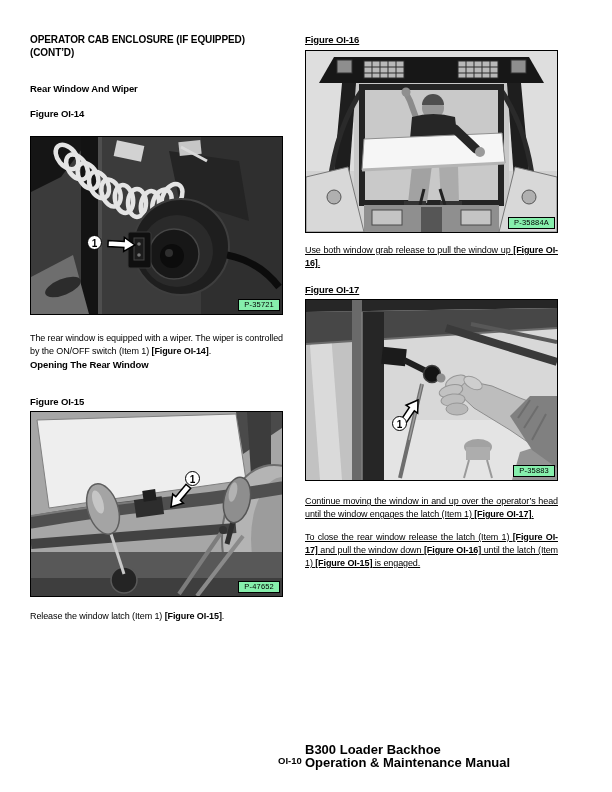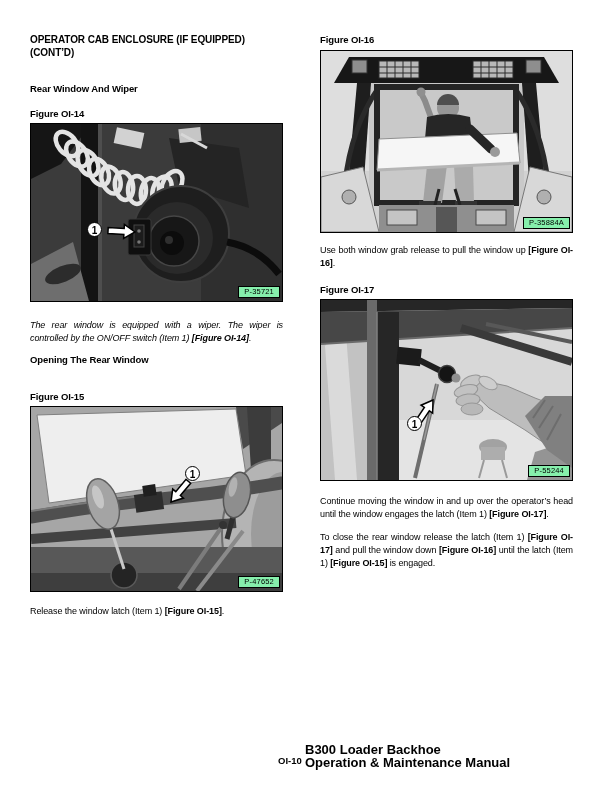--- a/index.html
+++ b/index.html
@@ -1,41 +1,41 @@
 <!DOCTYPE html>
 <html><head>
 <meta charset="utf-8">
 <style>
   * { margin:0; padding:0; box-sizing:border-box; }
   html,body { background:#fff; }
   body { width:612px; height:792px; font-family:"Liberation Sans", sans-serif; color:#000; position:relative; overflow:hidden; }
   .page { position:absolute; inset:0; background:#fff; }
   .col { position:absolute; width:253px; }
   .col-left { left:30px; top:33px; }
-  .col-right { left:320px; top:33px; }
+  .col-right { left:305px; top:33px;text-decoration:underline; }
   .h-main { font-weight:bold; font-size:10px; line-height:13px; letter-spacing:-0.1px; margin-bottom:23px; }
   .bh { font-weight:bold; font-size:9.5px; line-height:13px; letter-spacing:-0.1px; }
   .body-text { font-size:9px; line-height:13px; text-align:justify; letter-spacing:-0.1px; }
   .body-text b { font-weight:bold; }
   .photo { position:relative; border:1px solid #000; background:#888; }
   .photo svg { display:block; }
   .photo-label { position:absolute; right:2px; bottom:3px; background:#86efac; border:1px solid #000; font-size:7.5px; line-height:10px; padding:0 5px; letter-spacing:0.2px; }
   .callout { position:absolute; width:15px; height:15px; border:1.8px solid #000; border-radius:50%; background:#fff; font-weight:bold; font-size:10px; line-height:15px; text-align:center; }
   .footer-pagenum { position:absolute; left:278px; top:755px; font-weight:bold; font-size:9.5px; }
   .footer-right { position:absolute; left:305px; top:743px; width:253px; text-align:left; font-weight:bold; font-size:13px; line-height:13px; }
 </style>
 </head>
 <body>
 
 <div class="page">
 
   <div class="col col-left">
     <div class="h-main">OPERATOR CAB ENCLOSURE (IF EQUIPPED) (CONT’D)</div>
     <div class="bh" style="margin-bottom:12px;">Rear Window And Wiper</div>
-    <div class="bh" style="margin-bottom:3px;">Figure OI-14</div>
+    <div class="bh" style="margin-bottom:16px;">Figure OI-14</div>
 
     <figure class="photo" style="height:179px; margin-bottom:17px;">
       <svg viewBox="0 0 251 177" width="251" height="177" preserveAspectRatio="none">
         <defs>
             <polygon id="a14" points="0,0 -11,-7 -11,-3 -27,-3 -27,3 -11,3 -11,7"></polygon>
           </defs>
         <rect width="251" height="177" fill="#3b3b3b"></rect>
         <rect x="170" width="81" height="177" fill="#2f2f2f"></rect>
         <polygon points="0,0 60,0 30,40 0,55" fill="#151515"></polygon>
         <rect x="50" width="17" height="177" fill="#131313"></rect>
@@ -67,21 +67,21 @@
         <rect x="97" y="95" width="23" height="36" rx="2" fill="#0f0f0f" stroke="#383838"></rect>
         <rect x="103" y="101" width="10" height="22" fill="#1c1c1c" stroke="#444"></rect>
         <circle cx="108" cy="107" r="1.8" fill="#777"></circle>
         <circle cx="108" cy="118" r="1.8" fill="#777"></circle>
         <use href="#a14" transform="translate(104,108) rotate(3)" fill="#fff" stroke="#000" stroke-width="1.5"></use>
       </svg>
       <div class="callout" style="left:56px; top:98px;">1</div>
       <div class="photo-label">P-35721</div>
     </figure>
 
-    <p class="body-text" style="margin-bottom:8px;font-style:italic;"><span>The rear window is equipped with a wiper. The wiper is controlled by the ON/OFF switch (Item 1) </span><b>[Figure OI-14]</b><span>.</span></p>
+    <p class="body-text" style="margin-bottom:0;"><span>The rear window is equipped with a wiper. The wiper is controlled by the ON/OFF switch (Item 1) </span><b>[Figure OI-14]</b><span>.</span></p>
     <div class="bh" style="margin-bottom:24px;">Opening The Rear Window</div>
     <div class="bh" style="margin-bottom:3px;">Figure OI-15</div>
 
     <figure class="photo" style="height:186px; margin-bottom:13px;">
       <svg viewBox="0 0 251 184" width="251" height="184" preserveAspectRatio="none">
         <defs>
             <polygon id="a15" points="0,0 -11,-7 -11,-3 -27,-3 -27,3 -11,3 -11,7"></polygon>
           </defs>
         <rect width="251" height="184" fill="#a6a6a6"></rect>
         <polygon points="6,8 205,2 215,68 18,96" fill="#eeeeee" stroke="#808080" stroke-width="1"></polygon>
@@ -196,21 +196,21 @@
         <ellipse cx="150" cy="82" rx="11" ry="6" fill="#c6c6c6" stroke="#979797" transform="rotate(-24 150 82)"></ellipse>
         <ellipse cx="167" cy="83" rx="10" ry="5.5" fill="#cecece" stroke="#9a9a9a" transform="rotate(28 167 83)"></ellipse>
         <ellipse cx="145" cy="91" rx="12" ry="6" fill="#c2c2c2" stroke="#979797" transform="rotate(-14 145 91)"></ellipse>
         <ellipse cx="147" cy="100" rx="12" ry="6" fill="#bdbdbd" stroke="#979797" transform="rotate(-6 147 100)"></ellipse>
         <ellipse cx="151" cy="109" rx="11" ry="6" fill="#b8b8b8" stroke="#979797"></ellipse>
         <polygon points="251,96 224,96 204,116 226,150 251,168" fill="#808080"></polygon>
         <path d="M224,100 L212,118 M232,106 L218,128 M240,114 L226,140" stroke="#6d6d6d" stroke-width="2"></path>
         <use href="#a17" transform="translate(112,100) rotate(-56)" fill="#fff" stroke="#000" stroke-width="1.5"></use>
       </svg>
       <div class="callout" style="left:86px; top:116px;">1</div>
-      <div class="photo-label">P-55244</div>
+      <div class="photo-label">P-35883</div>
     </figure>
 
     <p class="body-text" style="margin-bottom:10px;"><span>Continue moving the window in and up over the operator’s head until the window engages the latch (Item 1) </span><b>[Figure OI-17]</b><span>.</span></p>
     <p class="body-text"><span>To close the rear window release the latch (Item 1) </span><b>[Figure OI-17]</b><span> and pull the window down </span><b>[Figure OI-16]</b><span> until the latch (Item 1) </span><b>[Figure OI-15]</b><span> is engaged.</span></p>
   </div>
 
   <div class="footer-pagenum">OI-10</div>
   <div class="footer-right">
     <div>B300 Loader Backhoe</div>
     <div>Operation &amp; Maintenance Manual</div>

